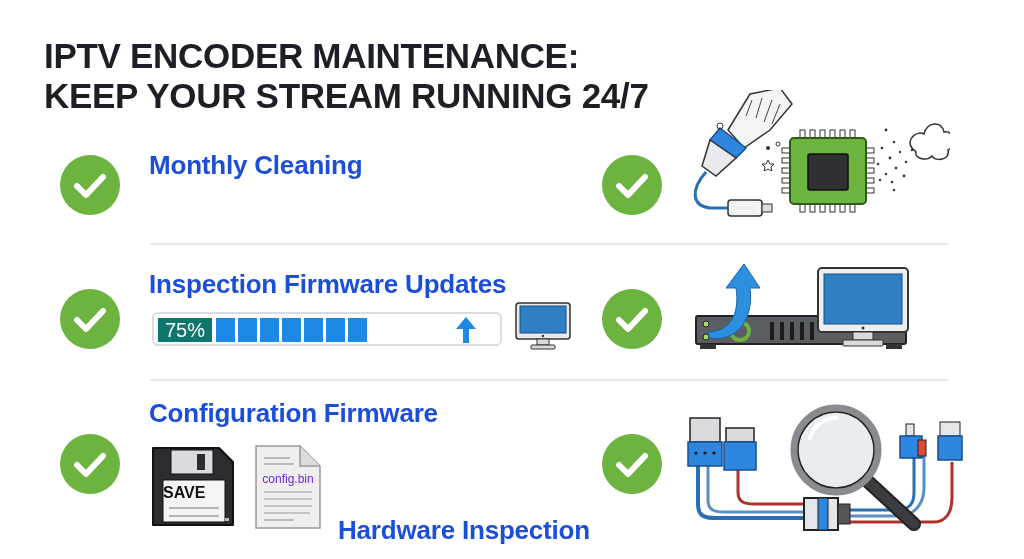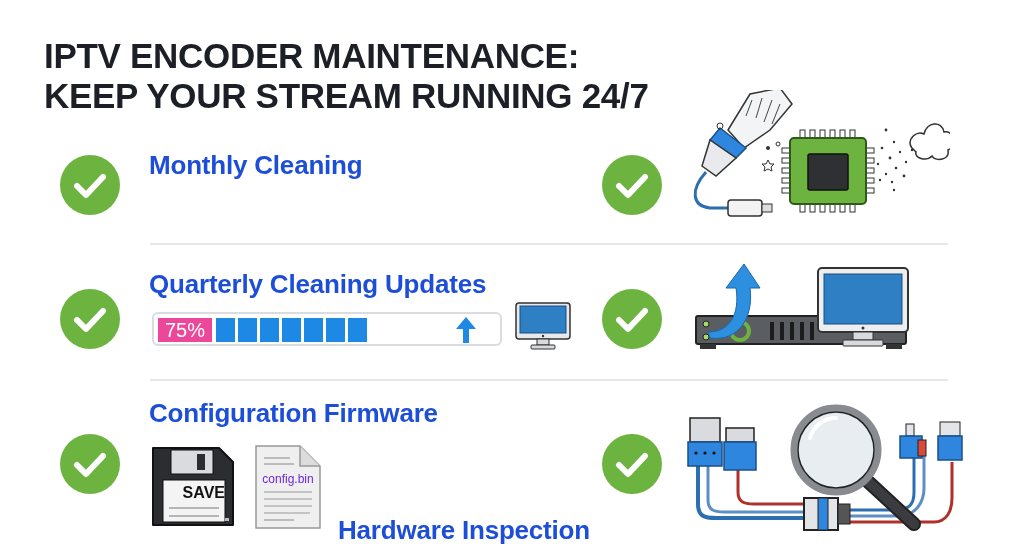--- a/index.html
+++ b/index.html
@@ -4,21 +4,21 @@
 <style>
   html, body { margin:0; padding:0; background:#ffffff; }
   body { width:1024px; height:559px; position:relative; overflow:hidden; font-family:"Liberation Sans", sans-serif; color:#1b1f2a; }
   .abs { position:absolute; }
   .title { left:44px; font-weight:700; font-size:35px; letter-spacing:-0.3px; color:#1c1f26; white-space:nowrap; line-height:40px; }
   .heading { font-weight:700; font-size:26px; color:#1d4ed8; white-space:nowrap; line-height:30px; letter-spacing:-0.2px; }
   .check { width:60px; height:60px; border-radius:50%; background:#6cb33f; }
   .check svg { position:absolute; left:0; top:0; }
   .sep { height:2px; background:#e8e8e8; left:150px; width:798px; }
   .progress { left:152px; top:312px; width:350px; height:34px; border:2px solid #d9dde2; border-radius:6px; box-sizing:border-box; background:#fff; }
-  .pct { position:absolute; left:4px; top:4px; height:24px; width:54px; background:#ec4899; color:#fff; font-size:20px; font-weight:400; line-height:24px; text-align:center; }
+  .pct { position:absolute; left:4px; top:4px; height:24px; width:54px; background:#0f766e; color:#fff; font-size:20px; font-weight:400; line-height:24px; text-align:center; }
   .seg { position:absolute; top:4px; width:19px; height:24px; background:#1e88e5; }
 </style>
 </head>
 <body>
 
 <div class="abs title" style="top:36px;">IPTV ENCODER MAINTENANCE:</div>
 <div class="abs title" style="top:76px;text-align:center;">KEEP YOUR STREAM RUNNING 24/7</div>
 
 <div class="abs check" style="left:60px; top:155px;">
   <svg width="60" height="60" viewBox="0 0 60 60">
@@ -118,21 +118,21 @@
         <circle cx="232" cy="60" r="1.2"></circle>
         <circle cx="214" cy="100" r="1.2"></circle>
     </g>
 
     <path d="M232 58 C226 50, 236 40, 244 44 C246 32, 262 30, 264 42 C274 40, 278 56, 268 60 C270 70, 256 72, 252 66 C246 72, 234 68, 236 62 Z" fill="#fff" stroke="#333" stroke-width="1.5"></path>
   </svg>
 </div>
 
 <div class="abs sep" style="top:243px;"></div>
 
-<div class="abs heading" style="left:149px; top:269px;">Quarterly Cleaning Updates</div>
+<div class="abs heading" style="left:149px; top:269px;">Inspection Firmware Updates</div>
 
 <div class="abs progress">
   <div class="pct">75%</div>
   <div class="seg" style="left:62px;"></div>
   <div class="seg" style="left:84px;"></div>
   <div class="seg" style="left:106px;"></div>
   <div class="seg" style="left:128px;"></div>
   <div class="seg" style="left:150px;"></div>
   <div class="seg" style="left:172px;"></div>
   <div class="seg" style="left:194px;"></div>
@@ -185,21 +185,21 @@
 <div class="abs" style="left:149px; top:446px; width:86px; height:83px;">
   <svg width="86" height="83" viewBox="0 0 86 83" style="position:absolute;left:0;top:0;">
     <path d="M4 2 L70 2 L84 16 L84 79 L4 79 Z" fill="#2b2d31" stroke="#111" stroke-width="2" stroke-linejoin="round"></path>
     <rect x="22" y="4" width="42" height="24" fill="#d9dbde" stroke="#111" stroke-width="1"></rect>
     <rect x="48" y="8" width="8" height="16" fill="#2b2d31"></rect>
     <rect x="14" y="34" width="62" height="42" fill="#f4f4f4" stroke="#111" stroke-width="1"></rect>
     <line x1="20" y1="62" x2="70" y2="62" stroke="#777" stroke-width="1"></line>
     <line x1="20" y1="70" x2="70" y2="70" stroke="#777" stroke-width="1"></line>
     <rect x="76" y="72" width="4" height="3" fill="#bbb"></rect>
   </svg>
-  <div class="abs" style="left:14px; top:38px; width:62px; text-align:right; font-size:16px; font-weight:700; color:#111;">SAVE</div>
+  <div class="abs" style="left:14px; top:38px; width:62px; text-align:left; font-size:16px; font-weight:700; color:#111;">SAVE</div>
 </div>
 
 <div class="abs" style="left:254px; top:444px; width:68px; height:86px;">
   <svg width="68" height="86" viewBox="0 0 68 86" style="position:absolute;left:0;top:0;">
     <path d="M2 2 L46 2 L66 22 L66 84 L2 84 Z" fill="#efefef" stroke="#999" stroke-width="1.5"></path>
     <path d="M46 2 L46 22 L66 22" fill="#dcdcdc" stroke="#999" stroke-width="1.5"></path>
     <g stroke="#999" stroke-width="1.2">
       <line x1="10" y1="14" x2="36" y2="14"></line>
         <line x1="10" y1="20" x2="40" y2="20"></line>
         <line x1="10" y1="48" x2="58" y2="48"></line>

